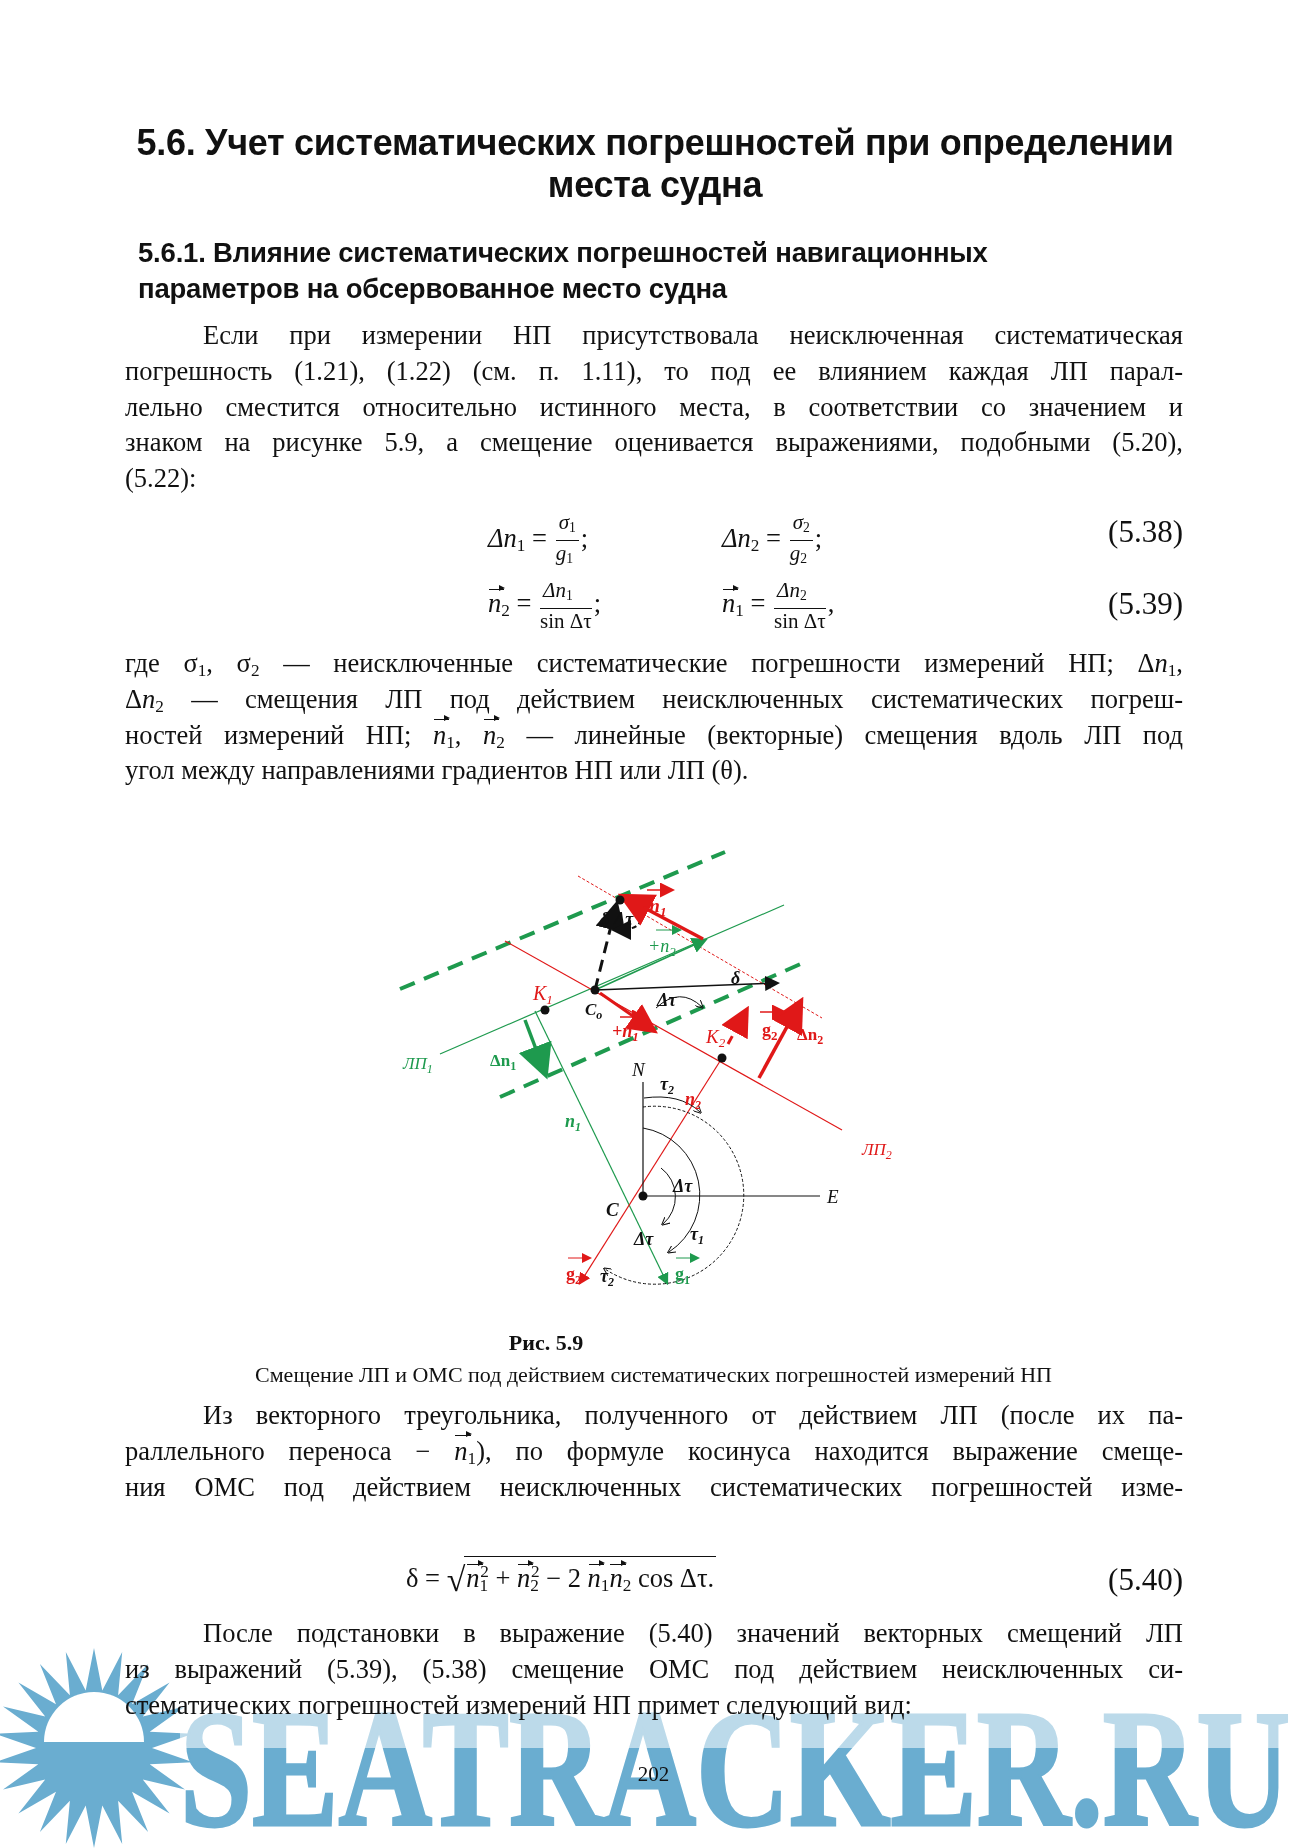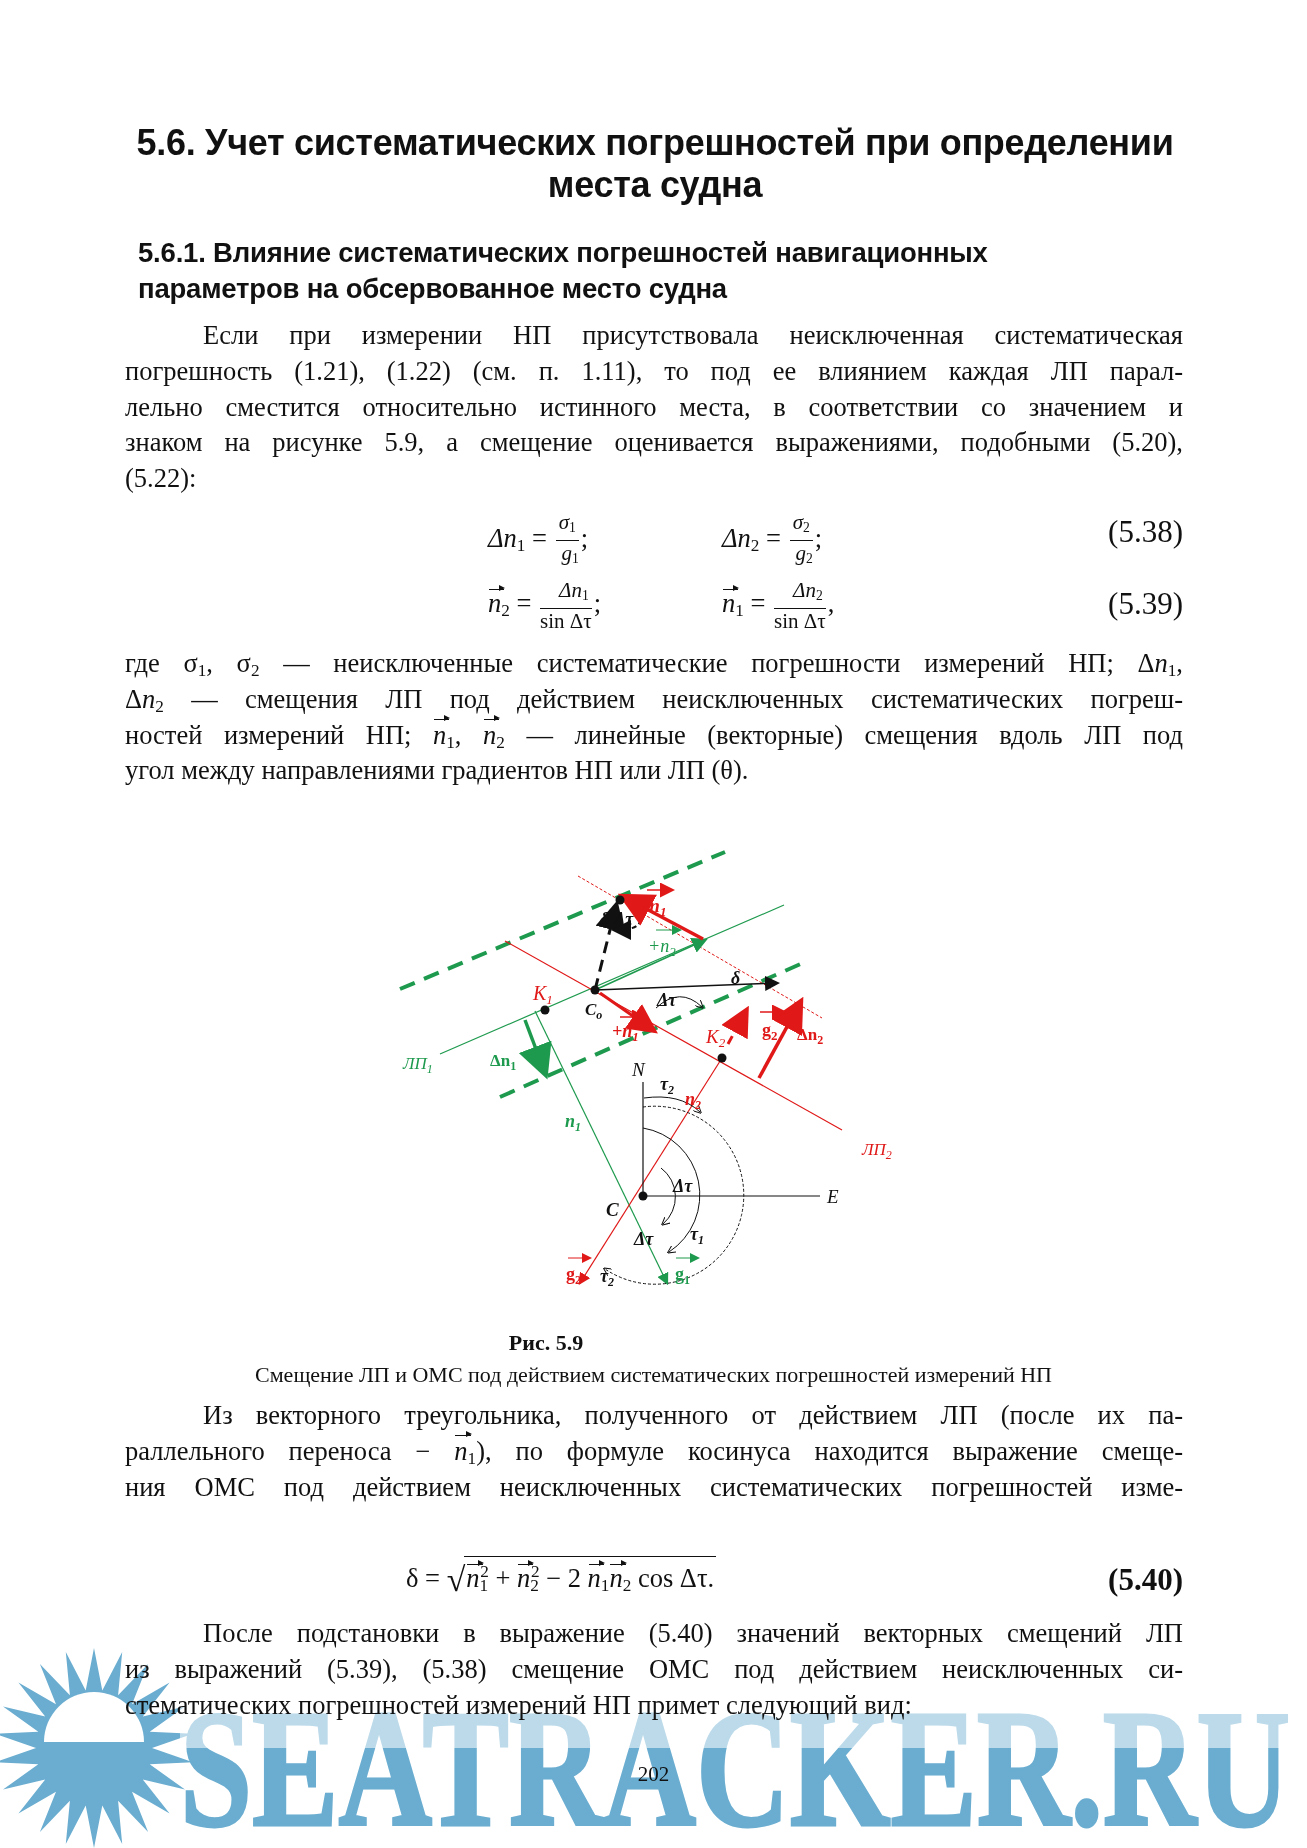--- a/index.html
+++ b/index.html
@@ -8,21 +8,21 @@
   .sans{font-family:"Liberation Sans","DejaVu Sans",sans-serif;}
   .abs{position:absolute;}
   .h1{left:125px;width:1060px;top:122px;font-size:36px;font-weight:bold;text-align:center;line-height:42px;letter-spacing:-0.3px;}
   .h2{left:138px;width:1060px;top:235px;font-size:27.5px;font-weight:bold;line-height:36px;letter-spacing:-0.2px;}
   .para{left:125px;width:1058px;font-size:26.5px;line-height:35.8px;text-align:justify;}
   .para .ind{display:inline-block;width:78px;}
   .line{display:block;text-align:justify;text-align-last:justify;height:35.8px;white-space:nowrap;}
   .line.last{text-align-last:left;}
   .eq{font-size:26.5px;}
   .eqnum{right:124px;font-size:31px;text-align:right;}
-  .frac{display:inline-block;vertical-align:middle;text-align:right;margin:0 2px;}
+  .frac{display:inline-block;vertical-align:middle;text-align:left;margin:0 2px;}
   .frac .num{display:block;border-bottom:1.6px solid #111;padding:0 3px;line-height:24px;font-size:21px;}
   .frac .den{display:block;line-height:24px;font-size:21px;}
   .it{font-style:italic;}
   sub{font-size:65%;vertical-align:-0.25em;}
   sup{font-size:65%;}
   .vec{position:relative;display:inline-block;}
   .vec::before{content:"";position:absolute;left:1px;right:-3px;top:0.05em;border-top:1.4px solid #111;}
   .vec::after{content:"";position:absolute;right:-4px;top:-0.11em;width:0;height:0;border-left:6px solid #111;border-top:3.5px solid transparent;border-bottom:3.5px solid transparent;}
   .caption-title{left:0;width:1092px;text-align:center;top:1330px;font-size:22px;font-weight:bold;}
   .caption-text{left:0;width:1307px;text-align:center;top:1362px;font-size:22px;}
@@ -182,21 +182,21 @@
 <div class="abs para serif" style="top:1398px;">
   <span class="line"><span class="ind"></span><span>Из векторного треугольника, полученного от действием ЛП (после их па-</span></span>
   <span class="line"><span>раллельного переноса − </span><span class="vec it">n</span><sub>1</sub><span>), по формуле косинуса находится выражение смеще-</span></span>
   <span class="line">ния ОМС под действием неисключенных систематических погрешностей изме-</span>
 </div>
 
 <div class="abs eq serif" style="left:406px;top:1556px;">
   <span>δ =</span>
   <span style="font-size:34px;vertical-align:-4px;">√</span><span class="sqrt"><span class="vec it">n</span><sub>1</sub><sup style="margin-left:-8px;">2</sup> <span>+</span> <span class="vec it">n</span><sub>2</sub><sup style="margin-left:-8px;">2</sup> <span>− 2</span> <span class="vec it">n</span><sub>1</sub><span class="vec it">n</span><sub>2</sub> <span>cos Δτ.</span></span>
 </div>
-<div class="abs eqnum serif" style="top:1562px;font-weight:bold;">(5.40)</div>
+<div class="abs eqnum serif" style="top:1562px;">(5.40)</div>
 
 <div class="abs para serif" style="top:1616px;z-index:3;">
   <span class="line"><span class="ind"></span><span>После подстановки в выражение (5.40) значений векторных смещений ЛП</span></span>
   <span class="line">из выражений (5.39), (5.38) смещение ОМС под действием неисключенных си-</span>
   <span class="line last">стематических погрешностей измерений НП примет следующий вид:</span>
 </div>
 
 <svg class="abs wm" viewBox="0 0 1307 208" width="1307" height="208">
   <g>
     <polygon id="sunrays" fill="#6aadd0" points="94.0,8.0 102.3,50.6 122.2,12.1 118.1,55.2 148.1,23.9 132.0,64.2 169.6,42.5 142.8,76.6 185.0,66.5 149.7,91.7 193.0,93.8 152.0,108.0 193.0,122.2 149.7,124.3 185.0,149.5 142.8,139.4 169.6,173.5 132.0,151.8 148.1,192.1 118.1,160.8 122.2,203.9 102.3,165.4 94.0,208.0 85.7,165.4 65.8,203.9 69.9,160.8 39.9,192.1 56.0,151.8 18.4,173.5 45.2,139.4 3.0,149.5 38.3,124.3 -5.0,122.2 36.0,108.0 -5.0,93.8 38.3,91.7 3.0,66.5 45.2,76.6 18.4,42.5 56.0,64.2 39.9,23.9 69.9,55.2 65.8,12.1 85.7,50.6"></polygon>

